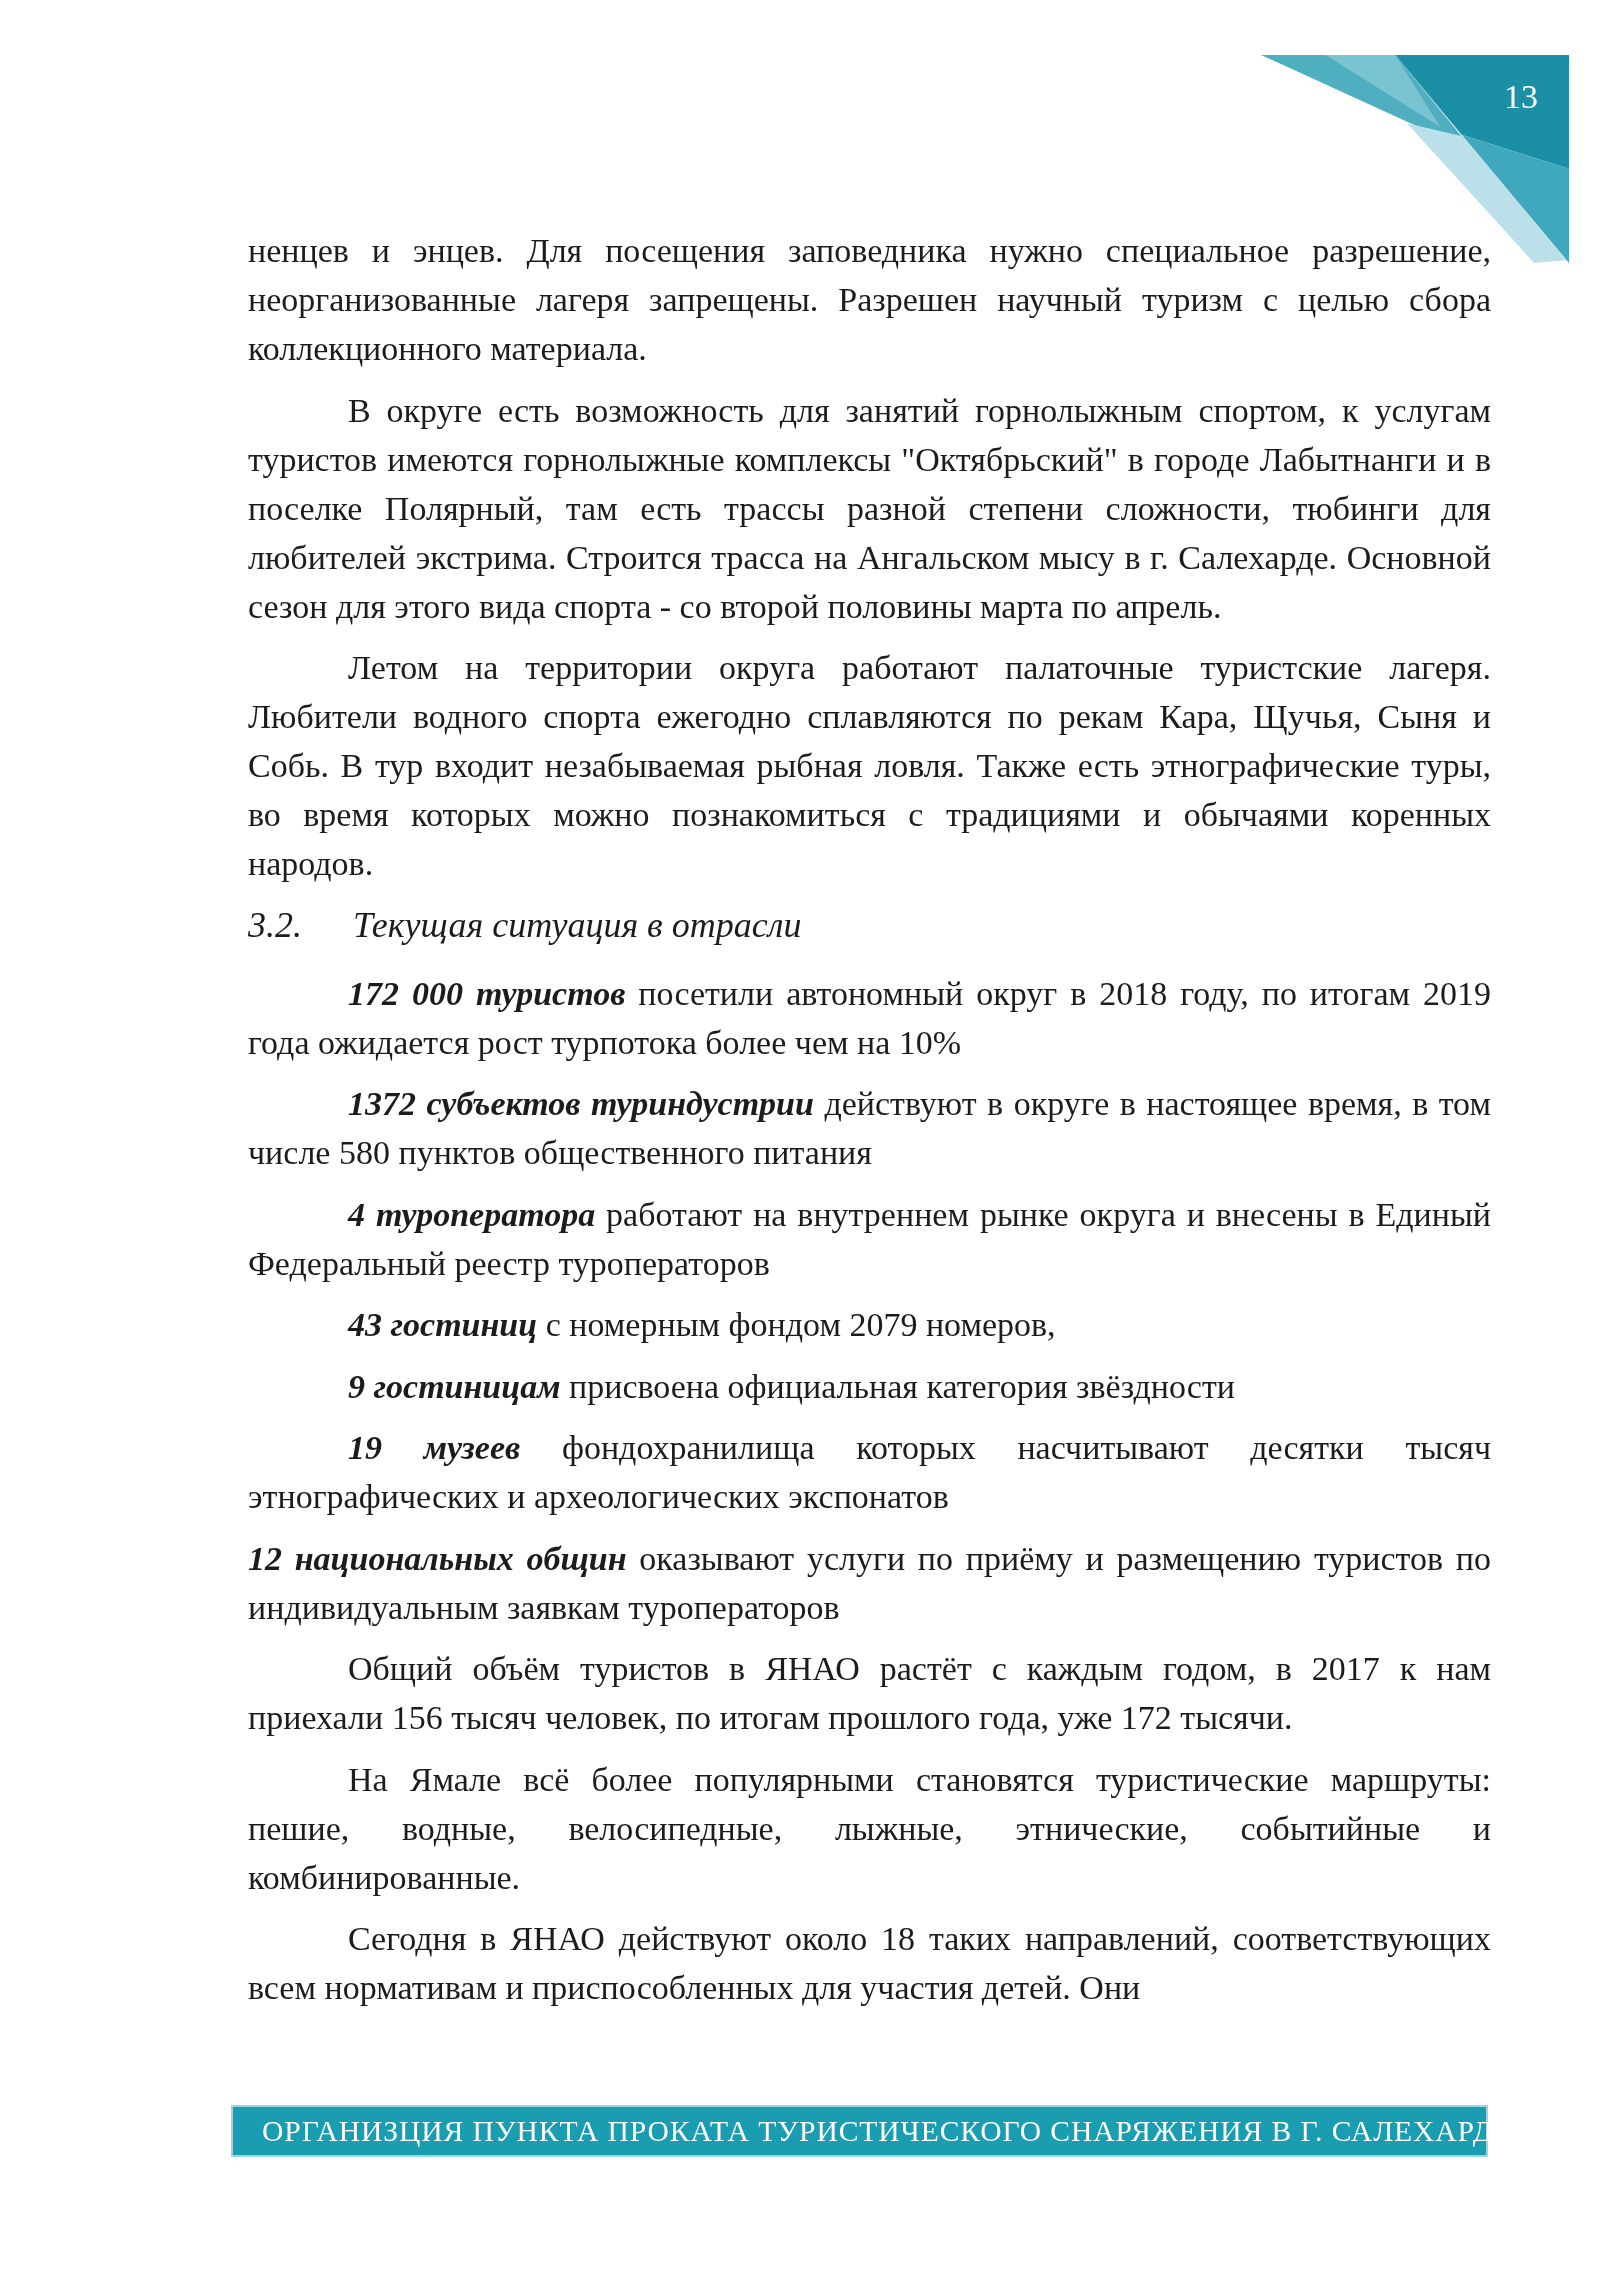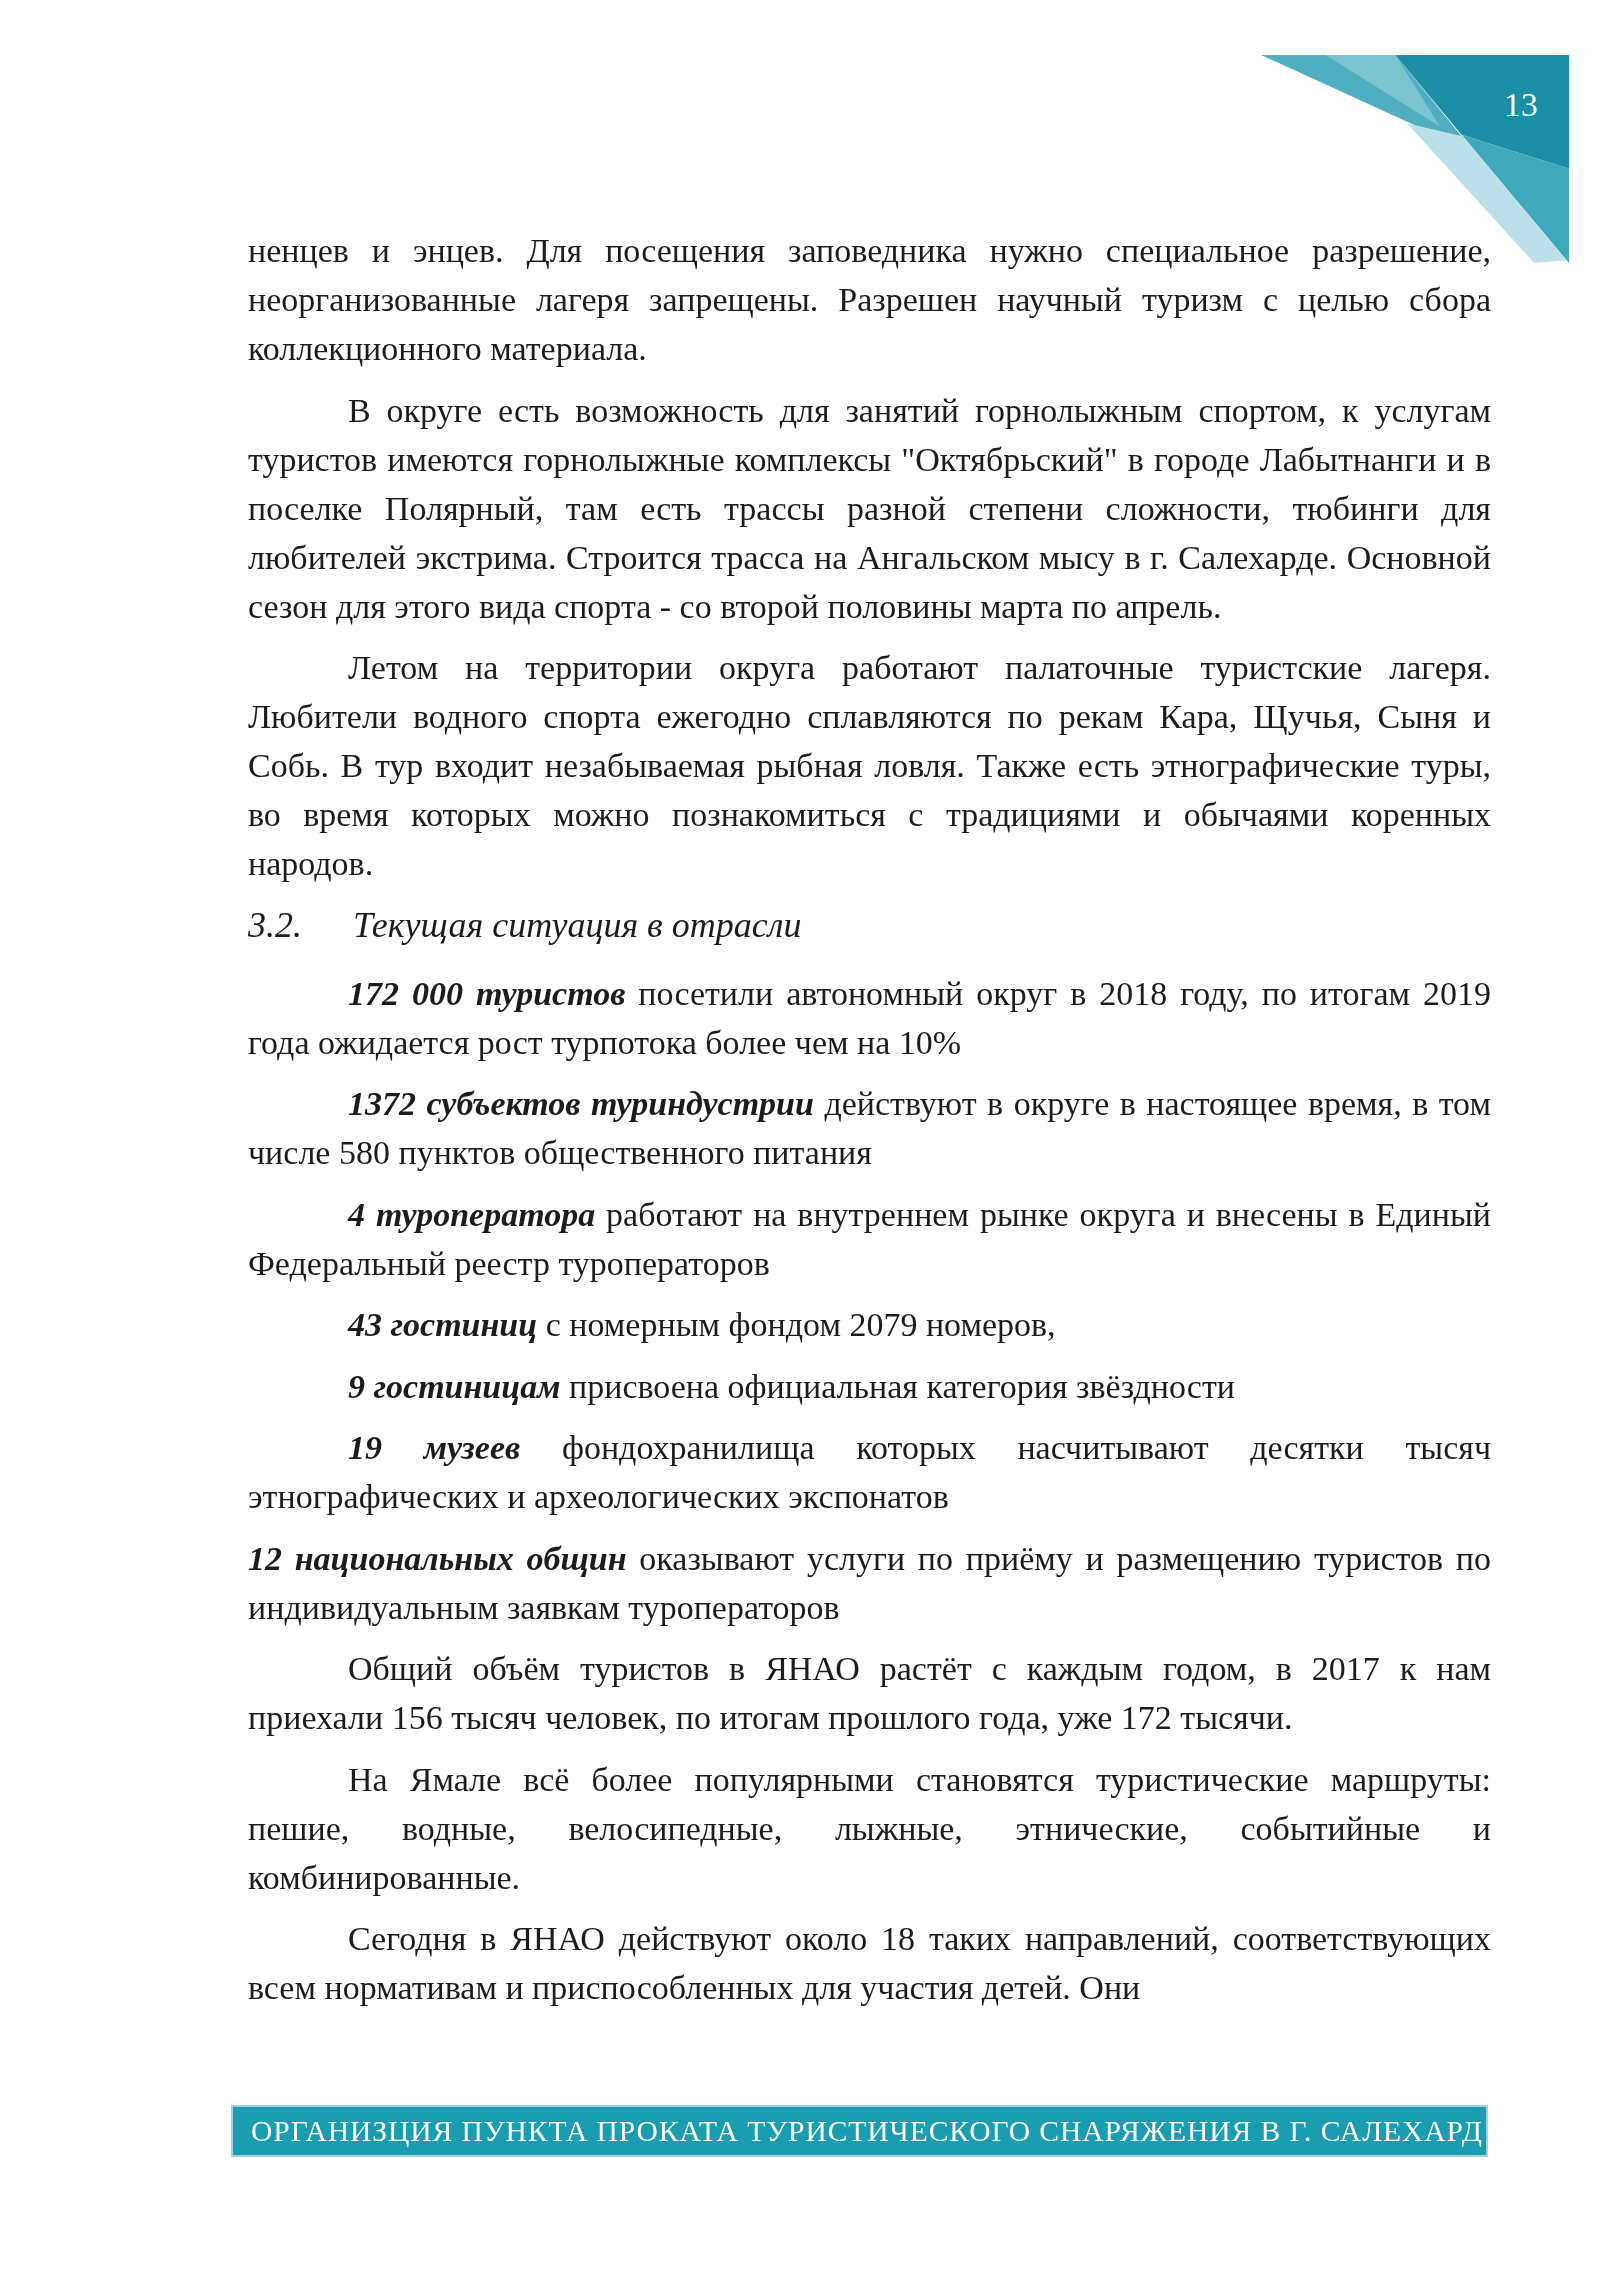--- a/index.html
+++ b/index.html
@@ -23,21 +23,20 @@
   .page-number {
     position: absolute;
     left: 1476px;
     top: 77px;
     width: 90px;
     text-align: center;
     font-size: 34px;
     line-height: 39px;
     color: #ffffff;
     font-variant-numeric: oldstyle-nums;
-    margin-top: 8px;
   }
   
   .content {
     position: absolute;
     left: 248px;
     top: 226px;
     width: 1243px;
   }
   .content p {
     margin: 0 0 12.5px 0;
@@ -71,21 +70,21 @@
     top: 2105px;
     width: 1257px;
     height: 52px;
     box-sizing: border-box;
     background: #1a9db0;
     border: 2.7px solid #9ed4de;
     display: flex;
     align-items: center;
   }
   .footer-band .footer-title {
-    padding-left: 18px;
+    padding-left: 29px;
     color: #ffffff;
     font-size: 29.6px;
     letter-spacing: 0.9px;
     white-space: nowrap;
   }
 </style>
 </head>
 <body>
 
 <div class="page">

